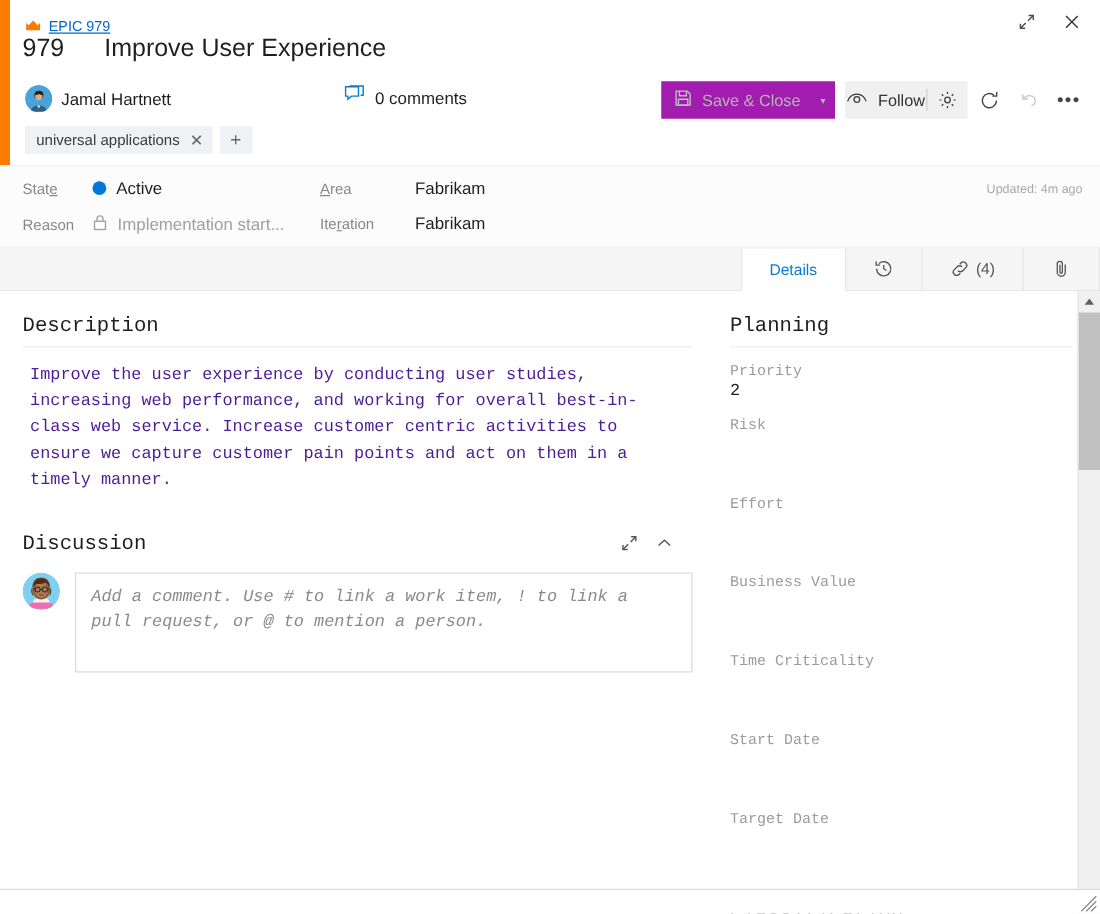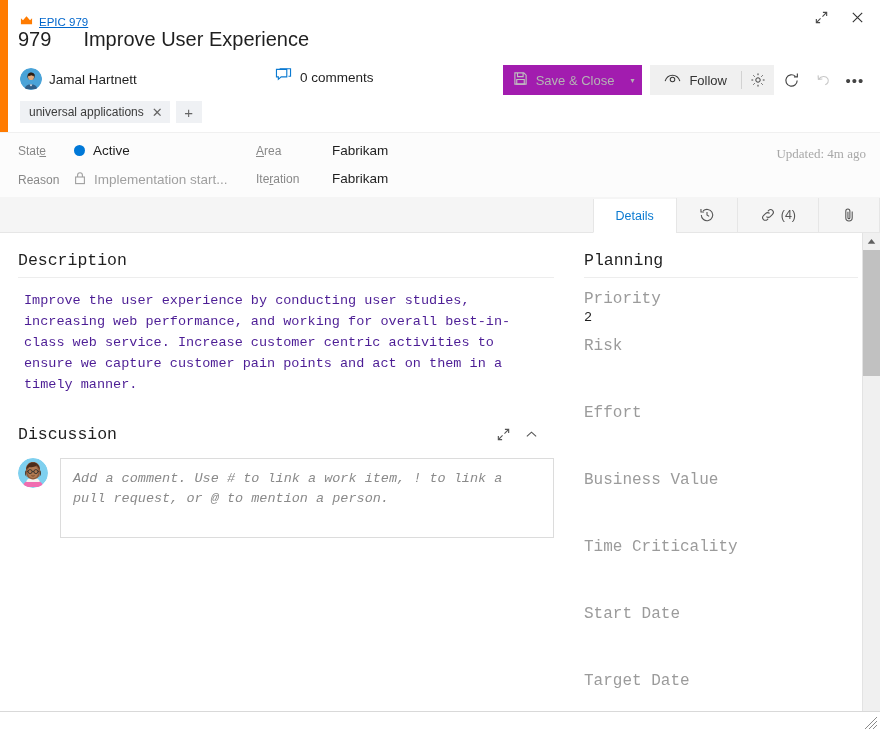--- a/index.html
+++ b/index.html
@@ -120,21 +120,21 @@
   }
   #save-close-caret { font-size: 8px; color: #b4b4b4; margin-left: 8px; }
 
   #follow-group {
     display: flex; align-items: center;
     background: #f0f0f0; height: 30px;
     margin-left: 8px;
   }
   #follow-btn {
     display: flex; align-items: center; gap: 8px;
-    height: 30px; padding: 0 14px;
+    height: 30px; padding: 0 1px;
     font-size: 13px; color: #333; cursor: pointer;
   }
   #follow-divider { width: 1px; height: 18px; background: #d2d2d2; }
   #follow-settings-btn {
     width: 32px; height: 30px;
     display: flex; align-items: center; justify-content: center;
     cursor: pointer; color: #333;
   }
 
   .tool-icon-btn {
@@ -160,21 +160,21 @@
     font-size: 13.5px; color: #1f1f1f;
     display: flex; align-items: center; gap: 8px;
   }
   .field-value.muted { color: #a0a0a0; }
   #state-dot {
     width: 11px; height: 11px; border-radius: 50%;
     background: #0078d7; display: block; flex: 0 0 auto;
   }
   #updated-stamp {
     position: absolute; right: 14px; top: 13px;
-    font-size: 13px; color: #a8a8a8; font-family: Liberation Serif, serif;
+    font-size: 10px; color: #a8a8a8;
   }
 
   
   #tab-strip {
     position: relative;
     height: 35px;
     background: #f5f5f5;
     display: flex; justify-content: flex-end; align-items: flex-end;
     flex: 0 0 auto;
     border-bottom: 1px solid #e6e6e6;
@@ -242,21 +242,21 @@
     box-sizing: border-box;
     max-width: 508px;
   }
   #comment-placeholder {
     font-size: 13.5px; font-style: italic; color: #8a8a8a;
     line-height: 20px;
   }
 
   
   .rp-field { margin-bottom: 8px; }
-  .rp-label { font-size: 16px; color: #9b9b9b; margin-bottom: 2px; }
+  .rp-label { font-size: 12px; color: #9b9b9b; margin-bottom: 2px; }
   .rp-value { font-size: 13.5px; color: #1f1f1f; min-height: 19px; }
   #classification-block { margin-top: 38px; }
 
   
   #vscroll {
     position: absolute; right: 0; top: 0; bottom: 0;
     width: 17px; background: #f0f0f0;
     border-left: 1px solid #e3e3e3;
     display: flex; flex-direction: column; align-items: center;
   }

